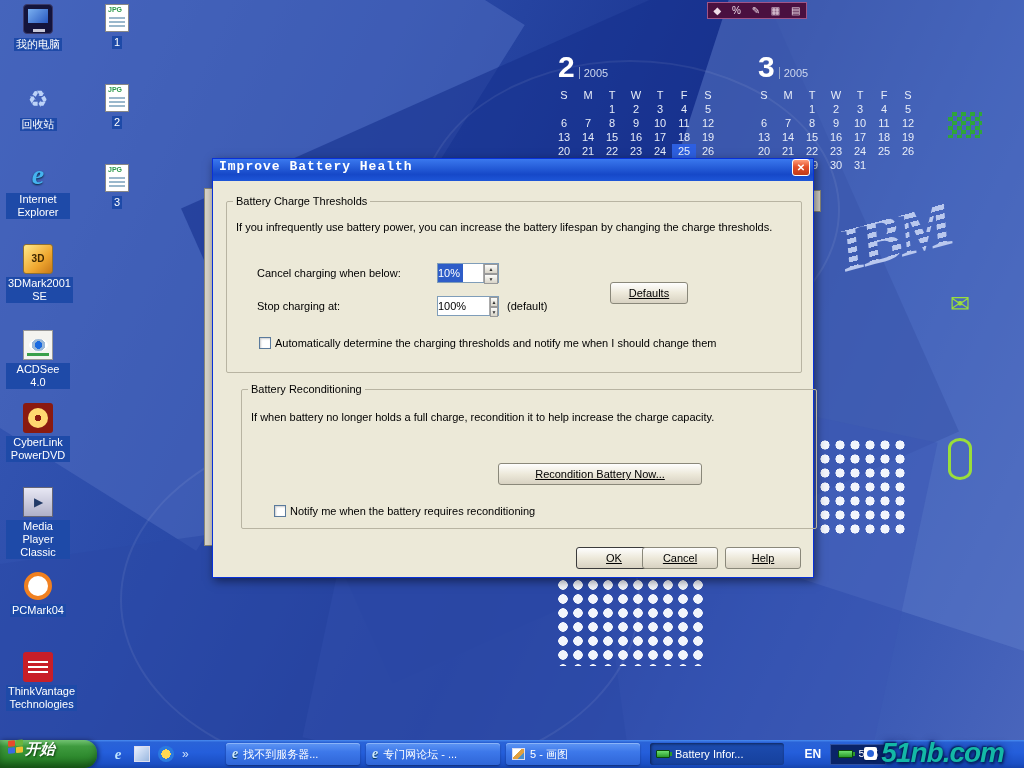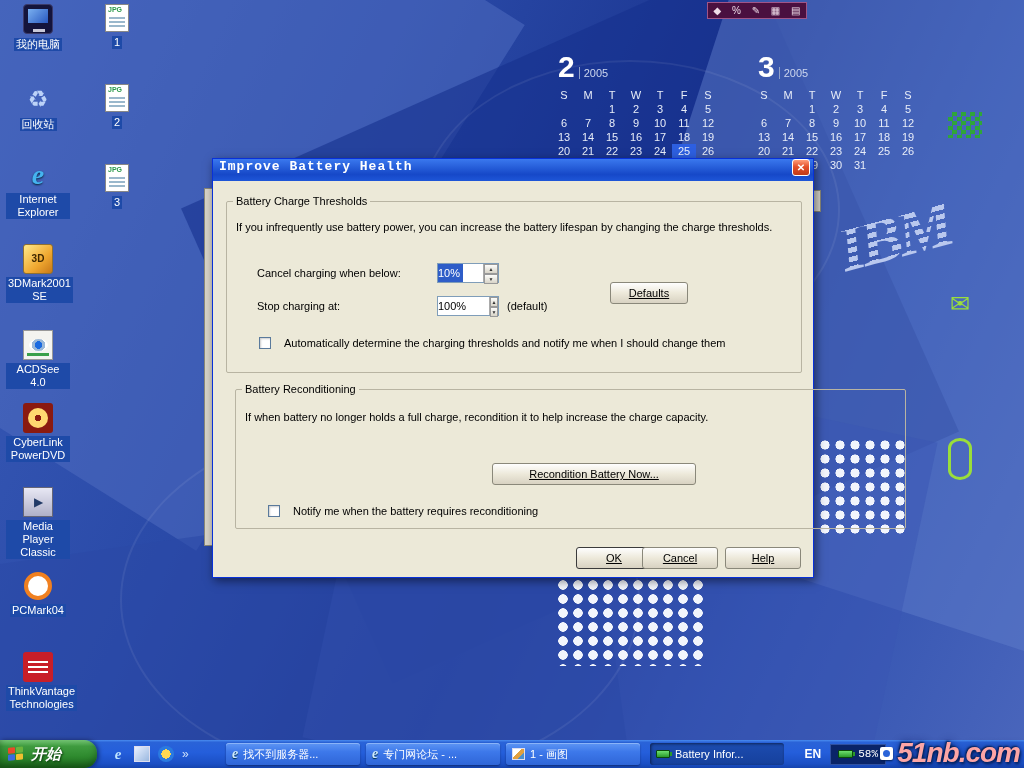--- a/index.html
+++ b/index.html
@@ -86,44 +86,44 @@
   .dialog{position:absolute;left:212px;top:158px;width:602px;height:420px;background:#ece9d8;
     border:1px solid #0831d9;box-shadow:2px 3px 9px rgba(0,0,10,.5);z-index:10;font-size:11px;color:#000;}
   .titlebar{position:absolute;left:0;top:0;right:0;height:22px;display:flex;align-items:flex-start;padding:0 3px 0 6px;
     background:linear-gradient(180deg,#3a78ee,#1648c8 70%,#1e56d8);}
   .title{flex:1;color:#fff;font:bold 13px "Liberation Mono",monospace;letter-spacing:1px;}
   .closebtn{width:18px;height:17px;border:1px solid #fff;border-radius:3px;color:#fff;
     background:linear-gradient(#ff9d7a,#e4502a 45%,#c03a18);font-size:10px;font-weight:bold;line-height:15px;text-align:center;cursor:pointer;}
   fieldset.grp{position:absolute;border:1px solid #b8b4a2;border-radius:2px;padding:0;}
   fieldset.grp legend{margin-left:6px;padding:0 3px;font-size:11px;}
   .g1{left:13px;top:36px;width:576px;height:178px;}
-  .g2{left:22px;top:224px;width:671px;height:146px;}
+  .g2{left:28px;top:224px;width:576px;height:146px;}
   .desc{position:absolute;left:9px;white-space:nowrap;}
   .g1 .desc{top:14px;}
   .g2 .desc{top:16px;}
   .flabel{position:absolute;white-space:nowrap;}
   .spin{position:absolute;display:flex;background:#fff;border:1px solid #7f9db9;height:20px;width:62px;gap:20px;}
   .spin .val{margin-left:auto;font-size:11px;padding:3px 3px 0 0;}
   .sel{background:#2e5dc8;color:#fff;}
   .arrows{width:15px;display:flex;flex-direction:column;border-left:1px solid #aaa;}
   .arrows span{flex:1;background:linear-gradient(#fdfdfb,#d8d4c8);border:1px solid #999;font-size:5px;line-height:8px;text-align:center;color:#333;cursor:pointer;}
   .btn{position:absolute;font-size:11px;font-family:"Liberation Sans",sans-serif;color:#000;cursor:pointer;
     background:linear-gradient(180deg,#fefefe,#ede9da 50%,#d8d2c2);border:1px solid #8a887a;border-radius:3px;text-decoration:underline;}
   .btn.default{border:1px solid #3b3b3b;margin-left:17px;}
-  .chk{position:absolute;display:flex;align-items:center;gap:13px;white-space:nowrap;cursor:pointer;}
+  .chk{position:absolute;display:flex;align-items:center;gap:4px;white-space:nowrap;cursor:pointer;}
   .chk .box{width:12px;height:12px;background:#fff;border:1px solid #5a7a9c;box-shadow:inset 1px 1px 2px #ccc;flex:0 0 auto;}
   .note{position:absolute;white-space:nowrap;}
 
   
   .taskbar{position:absolute;left:0;bottom:0;width:1024px;height:28px;z-index:20;
     background:linear-gradient(180deg,#4a8df0 0%,#2a63d8 8%,#245edb 45%,#1b4fc4 85%,#1443ae 100%);}
   .startbtn{position:absolute;left:0;top:0;width:97px;height:28px;border-radius:0 13px 13px 0;cursor:pointer;
     background:linear-gradient(180deg,#76c876 0%,#3f9b3f 22%,#2e8a2e 60%,#1e6b1e 100%);
     box-shadow:inset 0 -4px 7px rgba(0,30,0,.35),2px 0 4px rgba(0,0,20,.45);
-    display:flex;align-items:center;gap:6px;padding-left:8px;color:#fff;}
+    display:flex;align-items:flex-start;gap:0;padding-left:8px;color:#fff;}
   .startlabel{font:bold 15px "Liberation Sans",sans-serif;font-style:italic;text-shadow:1px 1px 2px #0a3a0a;}
   .winflag{width:17px;height:15px;display:grid;grid-template-columns:7px 7px;grid-template-rows:6px 6px;gap:1px;transform:skewY(-5deg);}
   .winflag i{display:block;border-radius:1px;}
   .wf1{background:#e84a2a;} .wf2{background:#6ab43c;} .wf3{background:#3c6ae0;} .wf4{background:#f0c030;}
   .quicklaunch{position:absolute;left:104px;top:0;height:28px;display:flex;align-items:center;gap:8px;padding:0 6px;}
   .qlicon{width:16px;height:16px;font-size:13px;line-height:16px;text-align:center;cursor:pointer;}
   .ql-e{font:italic bold 15px "Liberation Serif",serif;color:#bfe4ff;}
   .ql-desk{background:linear-gradient(135deg,#e8f0ff,#9ab8e0);border:1px solid #dde;}
   .ql-media{background:radial-gradient(circle,#ffd850 40%,#2a7ae0 41%);border-radius:50%;}
   .ql-chevron{color:#cde0fa;font-size:12px;cursor:pointer;}
@@ -138,22 +138,22 @@
   .tb-paint{width:13px;height:12px;background:linear-gradient(135deg,#fff 40%,#e0a040 41% 70%,#4a90d0 71%);border:1px solid #dde;}
   .tb-batt{width:14px;height:8px;background:linear-gradient(#6ee06e,#2a9a2a);border:1px solid #0a4a0a;border-radius:1px;position:relative;}
   .tb-batt::after{content:"";position:absolute;right:-3px;top:1px;width:2px;height:4px;background:#2a9a2a;}
   .tray{position:absolute;right:138px;top:0;height:28px;display:flex;align-items:center;gap:9px;}
   .lang{color:#fff;font-size:12px;font-weight:bold;}
   .battbox{display:flex;align-items:center;gap:5px;background:#0a2468;border:1px solid #3050a0;padding:0 7px;height:21px;color:#fff;font-size:11px;font-family:Liberation Mono, monospace;}
   .batticon{width:15px;height:8px;background:linear-gradient(#6ee06e,#2a9a2a);border:1px solid #0a4a0a;border-radius:1px;position:relative;}
   .batticon::after{content:"";position:absolute;right:-3px;top:1px;width:2px;height:4px;background:#2a9a2a;}
 
   
-  .watermark{position:absolute;right:4px;bottom:-1px;z-index:22;display:flex;align-items:center;gap:4px;
-    color:#fca5a5;font:bold italic 28px "Liberation Sans",sans-serif;letter-spacing:-1px;
+  .watermark{position:absolute;right:20px;bottom:-1px;z-index:22;display:flex;align-items:center;gap:4px;
+    color:#14b8a6;font:bold italic 28px "Liberation Sans",sans-serif;letter-spacing:-1px;
     text-shadow:1px 2px 3px #021c50,-1px -1px 2px #021c50,0 0 8px rgba(0,20,90,.9);}
   .wm-icon{width:13px;height:13px;background:#fff;border-radius:2px;box-shadow:0 1px 2px #021c50;position:relative;}
   .wm-icon::before{content:"";position:absolute;left:3px;top:3px;width:7px;height:7px;border-radius:50%;background:#2a63d8;}
 </style>
 </head>
 <body>
 
 <div class="desktop">
   <div class="shape sh1"></div>
   <div class="shape sh2"></div>
@@ -401,21 +401,21 @@
   <div class="taskbtn" style="left:226px">
     <span class="tbicon tb-e">e</span>
     <span class="tblabel">找不到服务器...</span>
   </div>
   <div class="taskbtn" style="left:366px">
     <span class="tbicon tb-e">e</span>
     <span class="tblabel">专门网论坛 - ...</span>
   </div>
   <div class="taskbtn" style="left:506px">
     <span class="tbicon tb-paint"></span>
-    <span class="tblabel">1 - 画图</span>
+    <span class="tblabel">5 - 画图</span>
   </div>
   <div class="taskbtn active" style="left:650px">
     <span class="tbicon tb-batt"></span>
     <span class="tblabel">Battery Infor...</span>
   </div>
   <div class="tray">
     <span class="lang">EN</span>
     <span class="battbox">
       <span class="batticon"></span>
       <span>58%</span>

